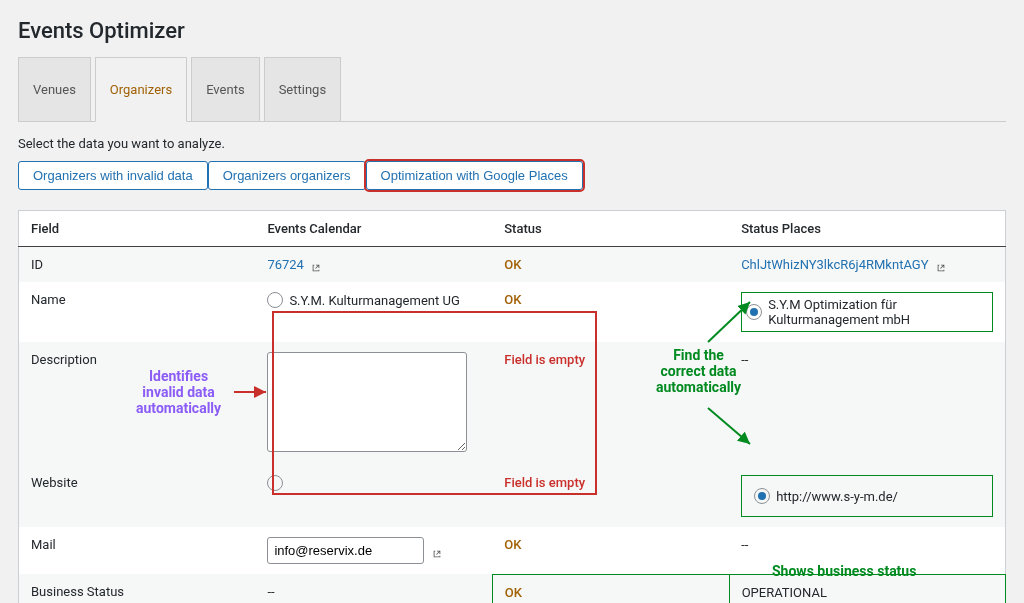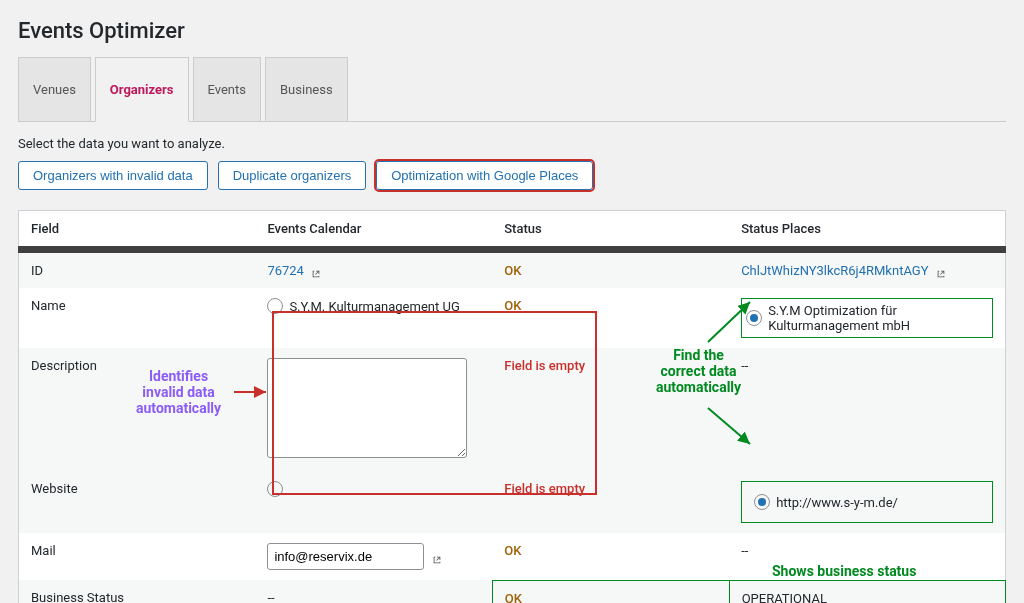--- a/index.html
+++ b/index.html
@@ -28,30 +28,29 @@
     padding: 24px 14px;
     margin-right: 4px;
     font-size: 13px;
     color: #555;
     cursor: pointer;
   }
   .tab.active {
     background: #f1f1f1;
     border-bottom: 1px solid #f1f1f1;
     margin-bottom: -1px;
-    font-weight: 700;
-    color: #be185d;
+    font-weight: 400;
+    color: #a16207;
   }
   .instruction {
     font-size: 13px;
     margin-bottom: 10px;
   }
   .btn-row {
     display: flex;
-    gap: 10px;
     margin-bottom: 20px;
   }
   .outline-btn {
     background: #fff;
     border: 1px solid #2271b1;
     color: #2271b1;
     padding: 6px 14px;
     font-size: 13px;
     cursor: pointer;
     border-radius: 3px;
@@ -64,21 +63,21 @@
     width: 100%;
     background: #fff;
     border: 1px solid #ccd0d4;
     border-collapse: collapse;
     position: relative;
   }
   .data-table th {
     text-align: left;
     font-weight: 500;
     padding: 10px 12px;
-    border-bottom: 7px solid #404040;
+    border-bottom: 1px solid #404040;
     font-size: 13px;
   }
   .data-table td {
     padding: 10px 12px;
     vertical-align: top;
     font-size: 13px;
   }
   .data-table tr.striped td {
     background: #f6f7f7;
   }
@@ -128,28 +127,28 @@
 </style>
 </head>
 <body>
 
 <h1>Events Optimizer</h1>
 
 <div class="tabs">
   <div class="tab">Venues</div>
   <div class="tab active">Organizers</div>
   <div class="tab">Events</div>
-  <div class="tab">Business</div>
+  <div class="tab">Settings</div>
 </div>
 
 <div class="instruction">Select the data you want to analyze.</div>
 
 <div class="btn-row">
   <button class="outline-btn">Organizers with invalid data</button>
-  <button class="outline-btn">Duplicate organizers</button>
+  <button class="outline-btn">Organizers organizers</button>
   <button class="outline-btn highlight-red-border">Optimization with Google Places</button>
 </div>
 
 <div class="table-wrap">
 <table class="data-table">
   <thead>
     <tr>
       <th class="col-field">Field</th>
       <th class="col-ec">Events Calendar</th>
       <th class="col-status">Status</th>

